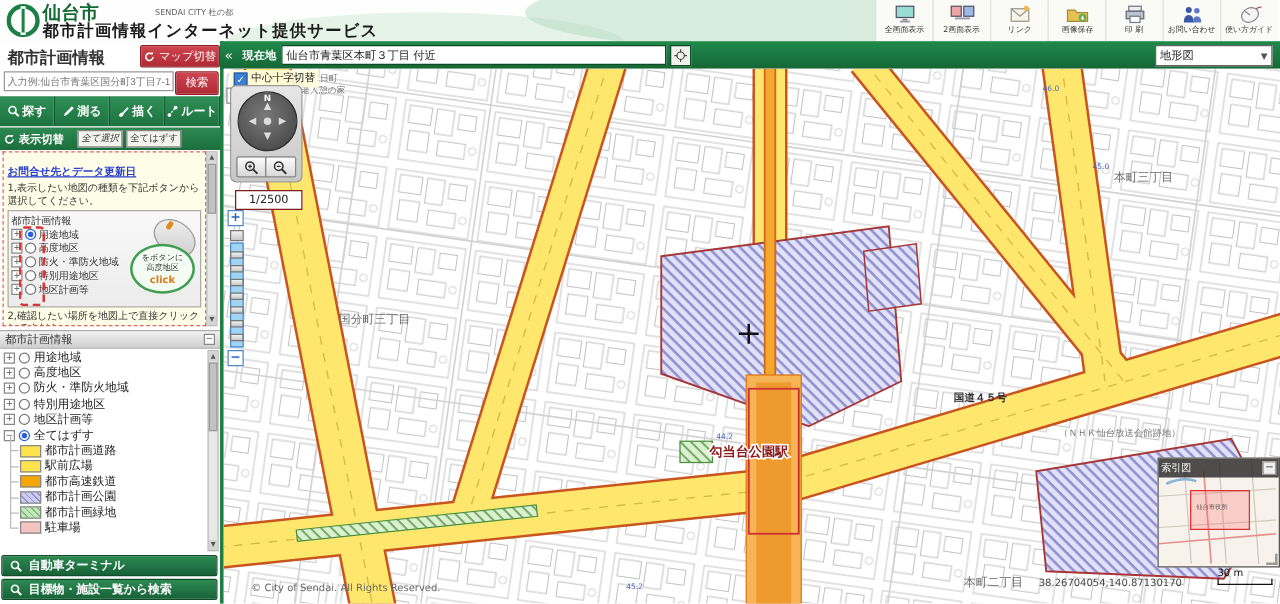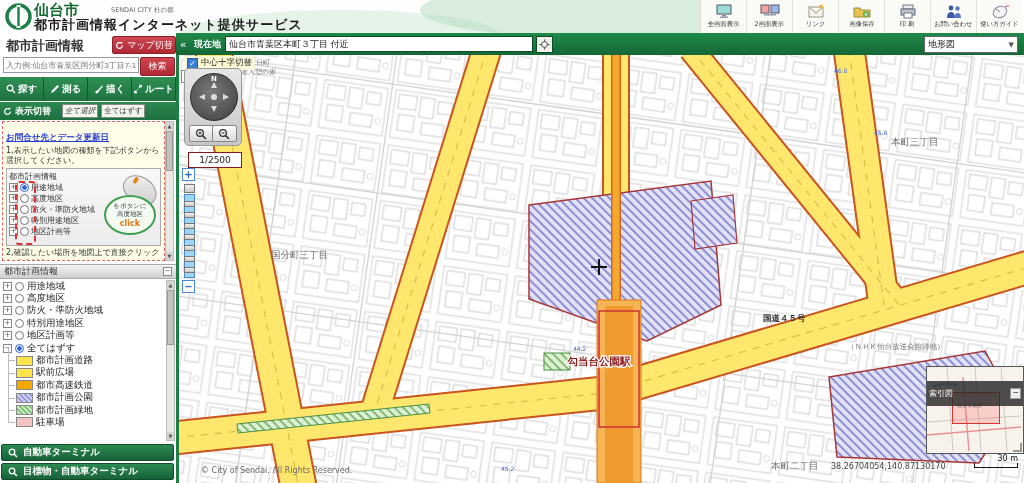--- a/index.html
+++ b/index.html
@@ -3,21 +3,21 @@
 <meta charset="utf-8">
 <style>
   html,body{margin:0;padding:0;}
   body{width:1024px;height:483px;position:relative;overflow:hidden;
        font-family:"DejaVu Sans","Liberation Sans",sans-serif;background:#fff;}
   .abs{position:absolute;}
   
   #header{left:0;top:0;width:1024px;height:33px;background:#fdfefd;overflow:hidden;border-bottom:1px solid #cfd8cf;}
   .blob{border-radius:50%;background:rgba(150,205,165,.35);}
   #logo-name{left:34px;top:1px;font-size:15px;font-weight:bold;color:#156a33;}
-  #logo-sub{left:111px;top:6px;font-size:6.5px;color:#666;}
+  #logo-sub{left:124px;top:6px;font-size:6.5px;color:#666;}
   #app-title{left:34px;top:16px;font-size:13px;font-weight:bold;color:#1b1b1b;letter-spacing:1px;}
   #toolbar{left:700px;top:0;width:322px;height:33px;display:flex;}
   .tbtn{width:46px;height:33px;background:#fafaf6;border-left:1px solid #e2e2da;display:flex;flex-direction:column;align-items:center;justify-content:center;cursor:pointer;}
   .tbtn .lbl{font-size:7px;color:#333;white-space:nowrap;transform:scale(.9);}
   
   #sidebar{left:0;top:33px;width:176px;height:450px;background:#fff;}
   #sb-sep{left:176px;top:33px;width:3px;height:450px;background:#1e7f44;}
   #sb-title{left:6px;top:4px;font-size:13px;font-weight:bold;color:#333;}
   .redbtn{background:linear-gradient(#cf4550,#b02a36);color:#fff;border:1px solid #8e1f29;border-radius:2px;font-size:9px;display:flex;align-items:center;justify-content:center;gap:3px;cursor:pointer;}
   #sb-search-input{left:3px;top:24px;width:130px;height:14px;border:1px solid #999;font-size:8px;color:#999;padding:0 2px;}
@@ -70,26 +70,26 @@
   #rose .n{position:absolute;left:50%;top:1px;transform:translateX(-50%);color:#fff;font-size:7px;font-weight:bold;}
   #rose .dot{position:absolute;left:50%;top:50%;width:6px;height:6px;margin:-3px;border-radius:50%;background:#ddd;}
   .zbtn{position:absolute;bottom:3px;width:23px;height:15px;background:linear-gradient(#fdfdfd,#d8d8d8);border:1px solid #888;border-radius:2px;display:flex;align-items:center;justify-content:center;cursor:pointer;}
   #scalebox{left:9px;top:97px;width:52px;height:14px;background:#fff;border:1px solid #7f1d1d;font-size:9px;color:#222;text-align:center;line-height:14px;}
   #slider{left:3px;top:113px;width:14px;height:126px;}
   .sbtn{position:absolute;left:0;width:13px;height:13px;background:#fff;border:1px solid #4d89c8;color:#2a62c4;font-size:10px;font-weight:bold;line-height:12px;text-align:center;cursor:pointer;box-sizing:border-box;}
   #strack{position:absolute;left:2px;top:26px;width:9px;height:82px;background:#9fd4f2;border:1px solid #4d89c8;}
   .knob{position:absolute;left:-1px;width:9px;height:4px;background:linear-gradient(#f2f2f2,#c8c8c8);border:1px solid #777;}
   
   #idx{left:747px;top:311px;width:96px;height:86px;border:1px solid #555;background:#f7f3ec;}
-  #idx-hdr{position:absolute;left:0;top:0;width:100%;height:25px;background:rgba(40,40,40,.82);color:#fff;font-size:8px;display:flex;align-items:center;justify-content:space-between;padding:0 2px;box-sizing:border-box;margin-top:14px;}
+  #idx-hdr{position:absolute;left:0;top:0;width:100%;height:15px;background:rgba(40,40,40,.82);color:#fff;font-size:8px;display:flex;align-items:center;justify-content:space-between;padding:0 2px;box-sizing:border-box;}
   #idx-min{width:9px;height:9px;background:#eee;border:1px solid #999;color:#333;font-size:8px;line-height:7px;text-align:center;cursor:pointer;}
   #idx-rect{position:absolute;left:25px;top:25px;width:46px;height:30px;background:rgba(255,90,90,.25);border:1.5px solid #e03030;}
   #idx-label{position:absolute;left:30px;top:35px;font-size:5px;color:#555;}
   #idx-resize{position:absolute;right:1px;bottom:1px;width:7px;height:7px;border-right:2px solid #999;border-bottom:2px solid #999;cursor:pointer;}
-  #sbar{left:795px;top:399px;width:44px;text-align:right;font-size:8px;color:#111;}
+  #sbar{left:795px;top:399px;width:44px;text-align:left;font-size:8px;color:#111;}
   #sbar .line{height:4px;border-left:1.5px solid #111;border-right:1.5px solid #111;border-bottom:1.5px solid #111;}
   svg text{font-family:"DejaVu Sans","Liberation Sans",sans-serif;}
 </style>
 </head>
 <body>
 
 <div id="header" class="abs">
   <div class="blob abs" style="left:420px;top:-20px;width:420px;height:60px;"></div>
   <div class="blob abs" style="left:180px;top:10px;width:320px;height:50px;background:rgba(170,215,180,.28);"></div>
   <svg class="abs" style="left:5px;top:3px;" width="27" height="27" viewBox="0 0 27 27">
@@ -338,21 +338,21 @@
         <circle cx="4" cy="4" r="2.8" fill="none" stroke="#fff" stroke-width="1.3"></circle>
         <path d="M6.2 6.2 L9 9" stroke="#fff" stroke-width="1.5"></path>
       </svg>
     <span>自動車ターミナル</span>
   </div>
   <div class="greenbar abs" style="left:1px;top:430px;width:173px;height:17px;">
     <svg width="10" height="10" viewBox="0 0 10 10">
         <circle cx="4" cy="4" r="2.8" fill="none" stroke="#fff" stroke-width="1.3"></circle>
         <path d="M6.2 6.2 L9 9" stroke="#fff" stroke-width="1.5"></path>
       </svg>
-    <span>目標物・自動車ターミナル</span>
+    <span>目標物・施設一覧から検索</span>
   </div>
 </div>
 <div id="sb-sep" class="abs"></div>
 
 <div id="mapbar" class="abs">
   <div id="collapse">«</div>
   <div id="loc-label">現在地</div>
   <input id="loc-input" value="仙台市青葉区本町３丁目 付近" style="">
   <div id="loc-btn">
     <svg width="11" height="11" viewBox="0 0 12 12">

